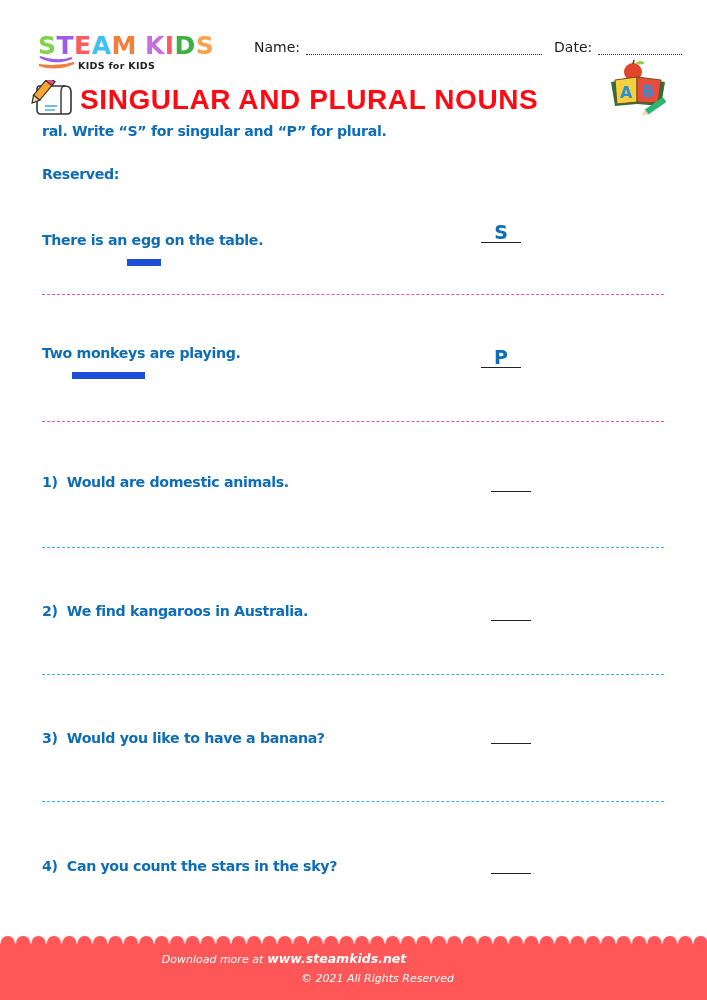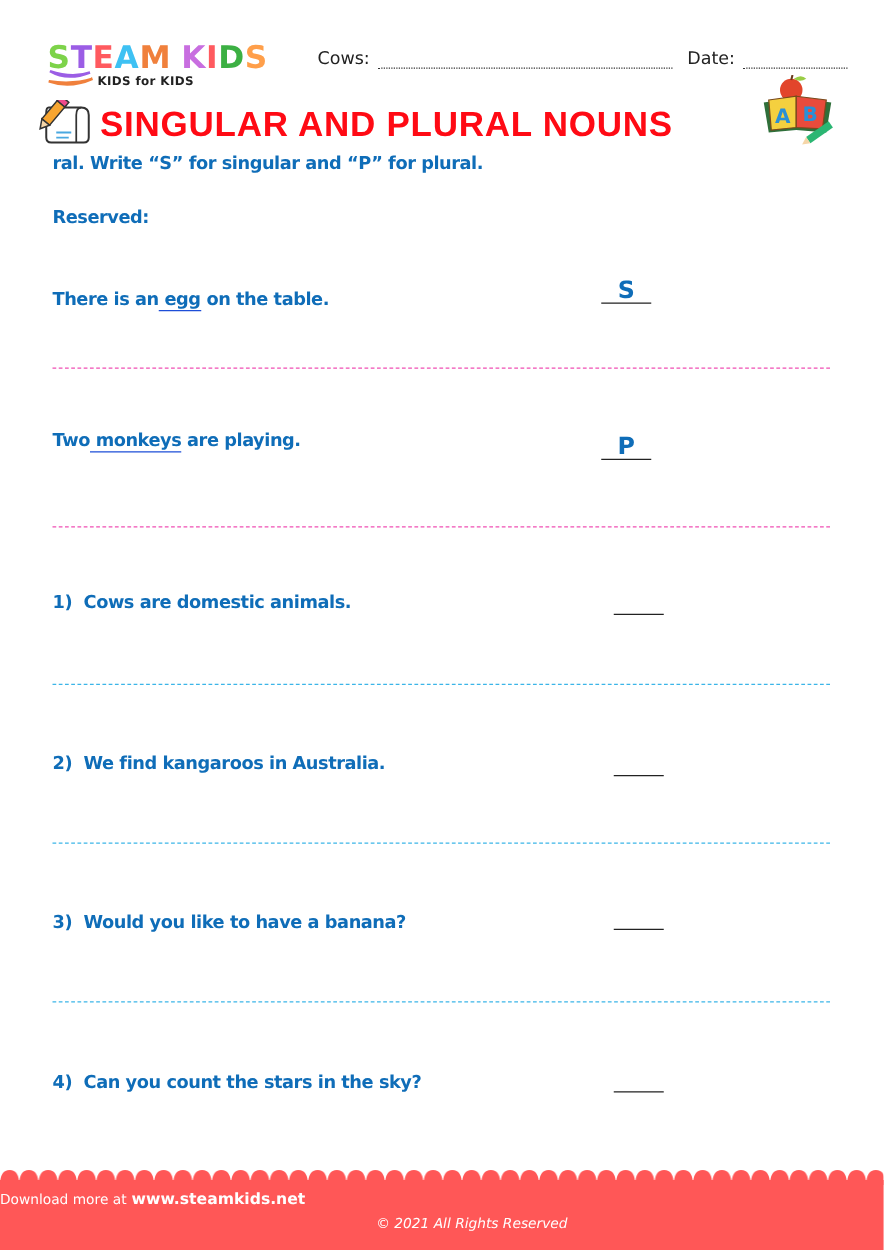--- a/index.html
+++ b/index.html
@@ -17,49 +17,49 @@
 
   .title-icon { position: absolute; left: 31px; top: 80px; }
   .title { position: absolute; left: 80px; top: 84px; font-family: "Liberation Sans", sans-serif; font-weight: bold; font-size: 28px; color: #ff0a14; letter-spacing: 0.6px; }
   .book-icon { position: absolute; left: 607px; top: 60px; }
 
   .instructions { position: absolute; left: 42px; top: 120px; width: 630px; font-family: "DejaVu Sans", sans-serif; font-weight: bold; font-size: 14.2px; line-height: 23px; color: #0f6db8; letter-spacing: -0.35px; }
   .examples-label { position: absolute; left: 42px; top: 166px; font-family: "DejaVu Sans", sans-serif; font-weight: bold; font-size: 14.2px; color: #0f6db8; letter-spacing: -0.35px; }
 
   .row { position: absolute; left: 0; width: 707px; }
   .sentence { position: absolute; left: 42px; font-family: "DejaVu Sans", sans-serif; font-weight: bold; font-size: 14.2px; color: #0f6db8; letter-spacing: -0.35px; white-space: pre; }
-  .ul { border-bottom: 1px solid #1d4ed8; padding-bottom: 0px; }
+  .ul { border-bottom: 7px solid #1d4ed8; padding-bottom: 11px; }
   .answer { position: absolute; font-family: "DejaVu Sans", sans-serif; font-weight: bold; font-size: 19px; color: #0f6db8; text-align: center; border-bottom: 1.5px solid #222; line-height: 20px; }
   .blank { position: absolute; width: 40px; border-bottom: 1.5px solid #222; height: 1px; }
   .divider { position: absolute; left: 42px; width: 622px; height: 0; border-top: 1.5px dashed; }
   .divider.pink { border-color: #f04fb4; }
   .divider.cyan { border-color: #3bb5e8; }
 
   .footer { position: absolute; left: 0; top: 944px; width: 707px; height: 56px; background: #ff5757; }
   .scallops { position: absolute; left: 0; top: 936px; width: 707px; height: 12px; }
-  .footer-line1 { position: absolute; left: 0; top: 951px; width: 568px; text-align: left; color: #fff; font-family: "DejaVu Sans", sans-serif; font-size: 11px; padding-left: 0px; }
+  .footer-line1 { position: absolute; left: 0; top: 951px; width: 568px; text-align: center; color: #fff; font-family: "DejaVu Sans", sans-serif; font-size: 11px; padding-left: 0px; font-style: italic; }
   .footer-line1 .site { font-weight: bold; font-size: 12.5px; margin-left: 4px; }
   .footer-line2 { position: absolute; left: 0; top: 972px; width: 707px; text-align: center; color: #fff; font-family: "DejaVu Sans", sans-serif; font-style: italic; font-size: 11px; padding-left: 48px; }
 </style>
 </head>
 <body>
 
 <div class="logo">
   <div class="logo-word">
     <span style="color:#7dd34a">S</span><span style="color:#9b5de5">T</span><span style="color:#ff5a5f">E</span><span style="color:#3ec1f3">A</span><span style="color:#f0803c">M</span><span style="width:8px"></span><span style="color:#c86ee0">K</span><span style="color:#ff5a5f">I</span><span style="color:#3cb043">D</span><span style="color:#ff9f4a">S</span>
   </div>
   <svg class="logo-swoosh" width="38" height="16" viewBox="0 0 38 16">
     <path d="M2 2 Q16 10 34 3 Q20 8 2 2Z" fill="#9b5de5" stroke="#9b5de5" stroke-width="2"></path>
     <path d="M1 10 Q18 16 36 8 Q20 13 1 10Z" fill="#f0803c" stroke="#f0803c" stroke-width="2"></path>
   </svg>
   <div class="logo-sub">KIDS for KIDS</div>
 </div>
 
 <div class="name-field">
-  <span>Cows:</span>
+  <span>Name:</span>
   <span class="dots" style="width:236px"></span>
   <span style="margin-left:12px">Date:</span>
   <span class="dots" style="width:84px"></span>
 </div>
 
 <svg class="title-icon" width="44" height="36" viewBox="0 0 44 36">
   <path d="M8 6 H34 Q40 6 40 12 V30 Q40 34 36 34 H10 Q6 34 6 30 V10 Q6 6 8 6Z" fill="#fff" stroke="#333" stroke-width="1.6"></path>
   <path d="M34 6 Q30 6 30 12 V34" fill="none" stroke="#333" stroke-width="1.4"></path>
   <line x1="14" y1="26" x2="26" y2="26" stroke="#4aa8e0" stroke-width="1.6"></line>
   <line x1="14" y1="30" x2="24" y2="30" stroke="#4aa8e0" stroke-width="1.4"></line>
@@ -97,21 +97,21 @@
   <div class="answer" style="left:481px; top:222px; width:40px;">S</div>
 </div>
 <div class="divider pink" style="top:294px"></div>
 
 <div class="row" style="top:0">
   <div class="sentence" style="top:345px"><span>Two</span><span class="ul"> monkeys</span><span> are playing.</span></div>
   <div class="answer" style="left:481px; top:347px; width:40px;">P</div>
 </div>
 <div class="divider pink" style="top:421px"></div>
 
-<div class="sentence" style="top:474px"><span>1)</span>  <span>Cows are domestic animals.</span></div>
+<div class="sentence" style="top:474px"><span>1)</span>  <span>Would are domestic animals.</span></div>
 <div class="blank" style="left:491px; top:491px;"></div>
 <div class="divider cyan" style="top:547px"></div>
 
 <div class="sentence" style="top:603px"><span>2)</span>  <span>We find kangaroos in Australia.</span></div>
 <div class="blank" style="left:491px; top:620px;"></div>
 <div class="divider cyan" style="top:674px"></div>
 
 <div class="sentence" style="top:730px"><span>3)</span>  <span>Would you like to have a banana?</span></div>
 <div class="blank" style="left:491px; top:743px;"></div>
 <div class="divider cyan" style="top:801px"></div>

